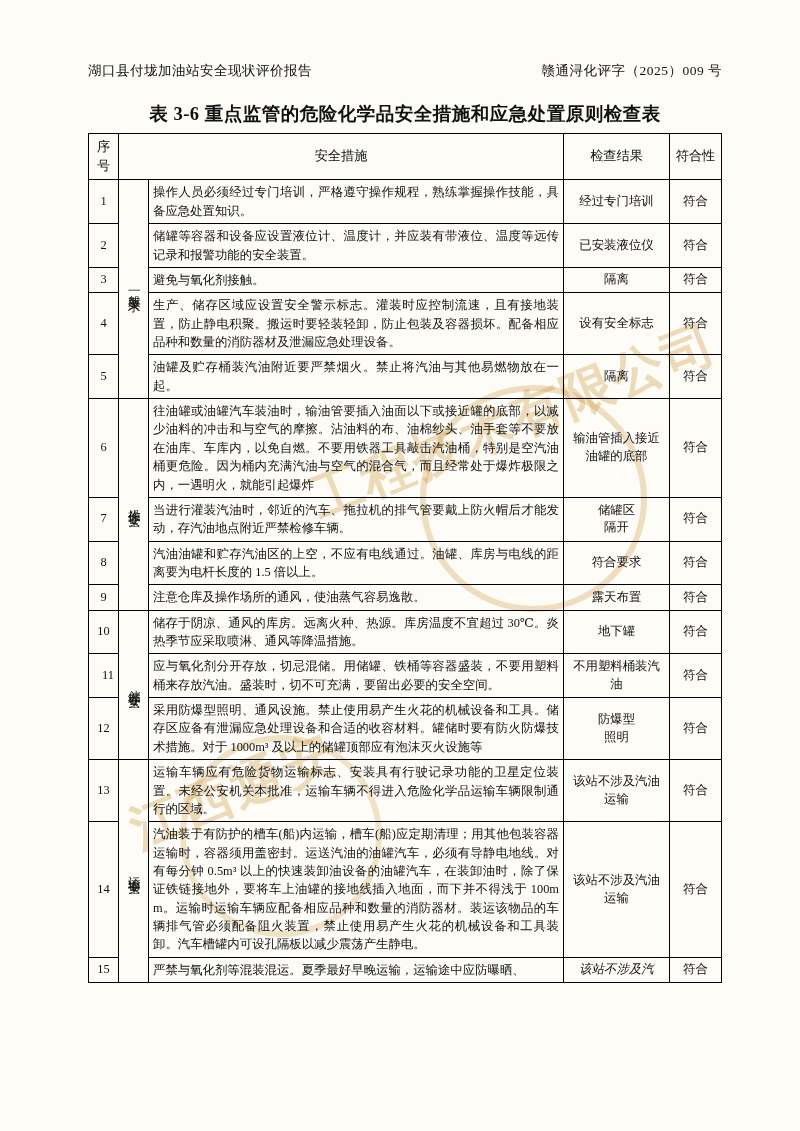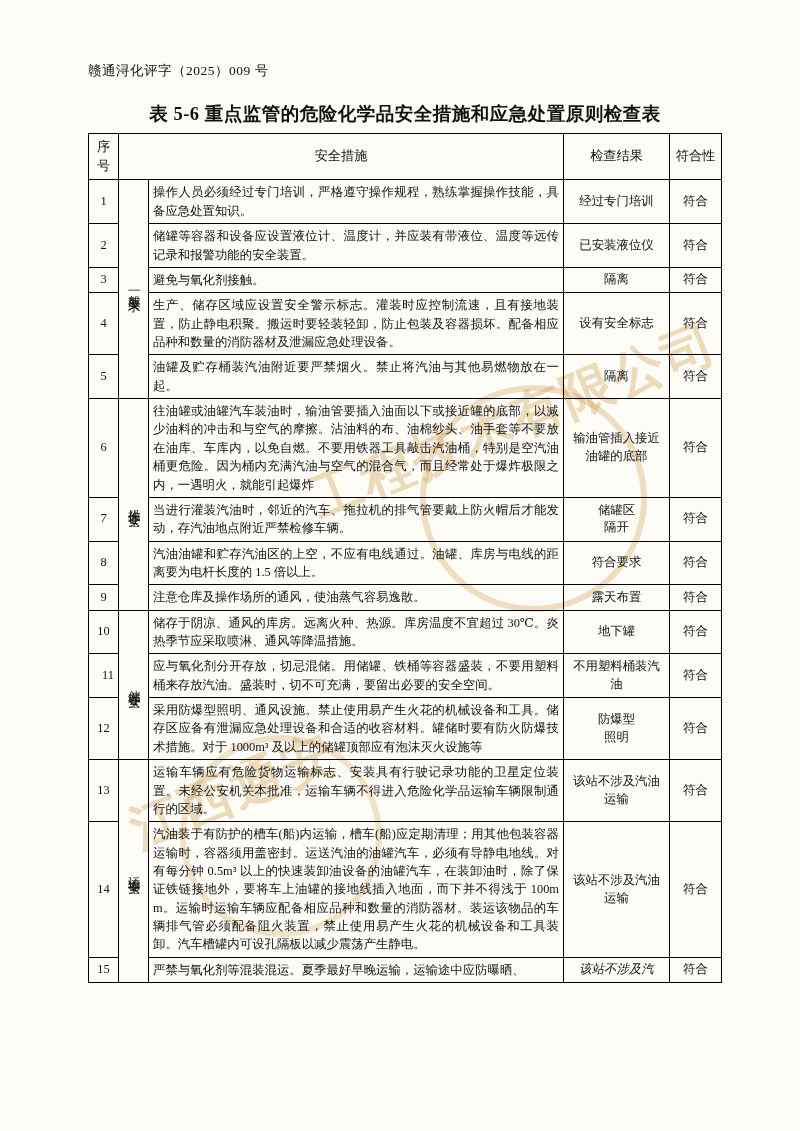--- a/index.html
+++ b/index.html
@@ -163,25 +163,26 @@
 <div class="page">
 
   <div class="watermark">
     <div class="wm-ring"></div>
     <div class="wm-ring2"></div>
     <div class="wm-text wm1">工程技术有限公司</div>
     <div class="wm-text wm2">江西通安</div>
   </div>
 
   <div class="header">
+    <div class="header-left">湖口县付垅加油站安全现状评价报告</div>
     <div class="header-right">赣通浔化评字（2025）009 号</div>
   </div>
 
   <div class="content">
-    <div class="table-caption">表 5-6  重点监管的危险化学品安全措施和应急处置原则检查表</div>
+    <div class="table-caption">表 3-6  重点监管的危险化学品安全措施和应急处置原则检查表</div>
 
     <table class="main">
       <colgroup>
         <col class="c-no">
         <col class="c-cat">
         <col class="c-meas">
         <col class="c-res">
         <col class="c-conf">
       </colgroup>
       <thead>

